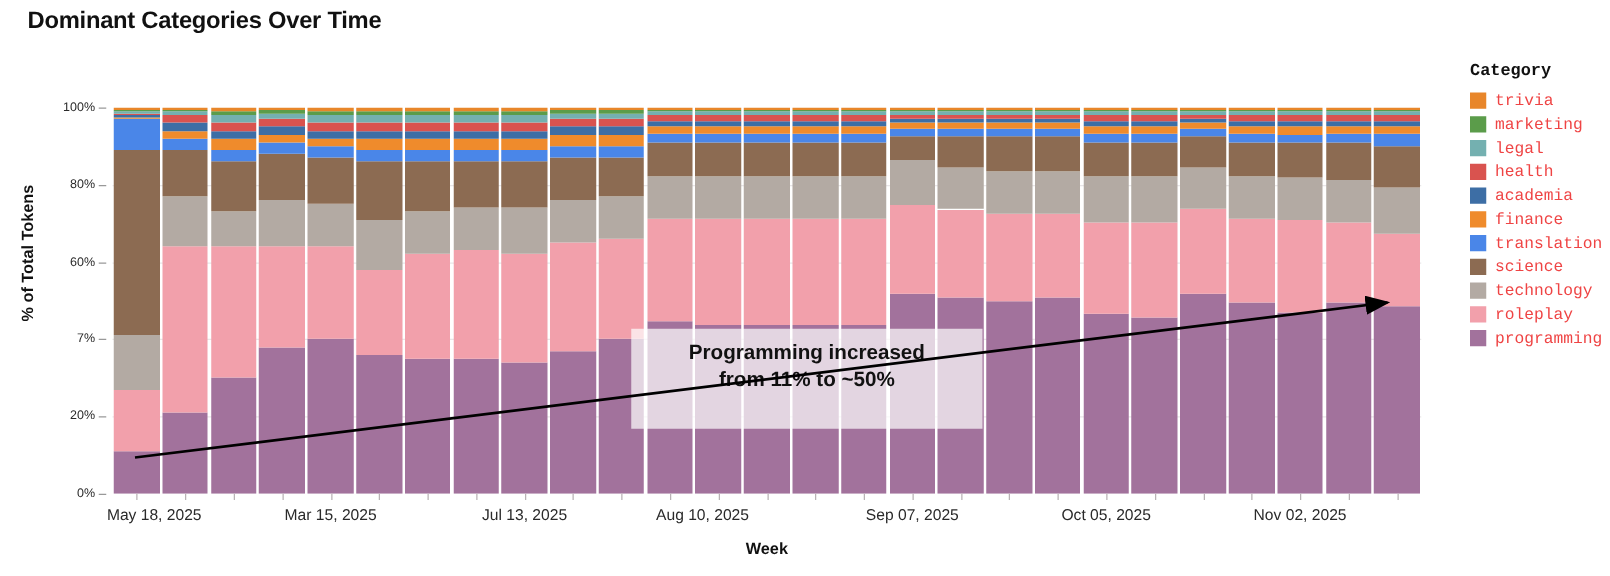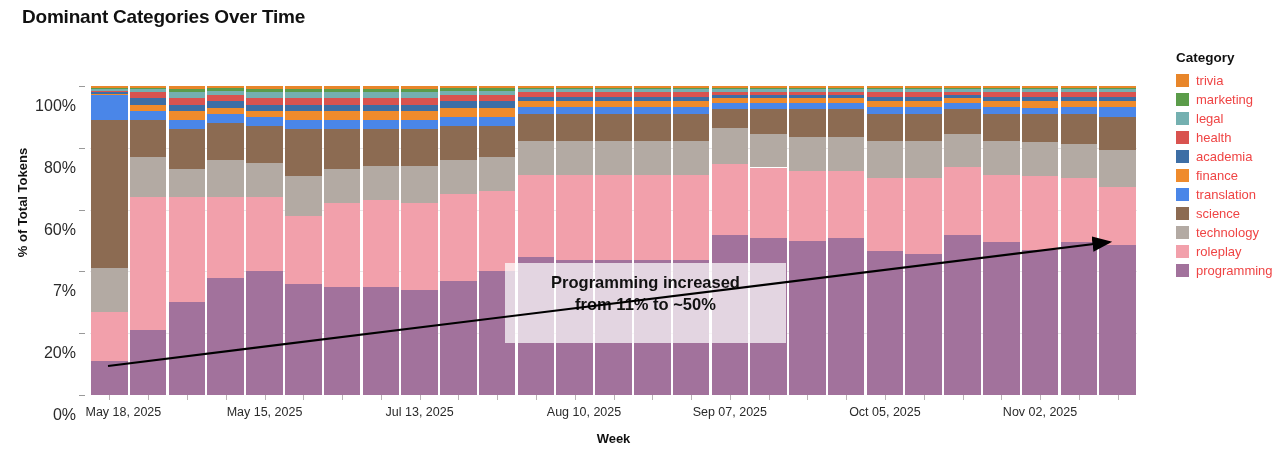--- a/index.html
+++ b/index.html
@@ -25,21 +25,21 @@
 
   
   #plot { position:absolute; left:90px; top:46px; width:1047px; height:309px; overflow:hidden; }
   .bar-col { position:absolute; bottom:0; top:0; }
   .seg { position:absolute; left:0; width:100%; }
 
   #gridlines { position:absolute; left:90px; top:46px; width:1047px; height:309px; pointer-events:none; }
   .gridline { position:absolute; left:0; width:100%; height:1px; background:rgba(120,100,110,0.16); }
 
   #yaxis { position:absolute; left:0px; top:46px; width:88px; height:309px; }
-  .ytick { position:absolute; right:12px; font-size:16px; color:#2a2a2a; transform:translateY(-50%); white-space:nowrap;margin-top:20px; }
+  .ytick { position:absolute; right:12px; font-size:10px; color:#2a2a2a; transform:translateY(-50%); white-space:nowrap; }
   .ytick-mark { position:absolute; right:3px; width:6px; height:1px; background:#999; }
   #ylabel {
     position:absolute; left:-58px; top:155px; width:160px;
     text-align:center; font-size:13px; font-weight:bold; color:#111;
     transform:rotate(-90deg); transform-origin:center center;
   }
 
   #xaxis { position:absolute; left:90px; top:355px; width:1047px; height:40px; }
   .xtick-mark { position:absolute; top:0; width:1px; height:5px; background:#b9b2b5; }
   .xtick-label { position:absolute; top:10px; font-size:12.5px; color:#2a2a2a; transform:translateX(-50%); white-space:nowrap; }
@@ -52,21 +52,21 @@
     position:absolute; left:505px; top:223px; width:281px; height:80px;
     background:rgba(255,255,255,0.70);
   }
   #annotation-text {
     position:absolute; left:505px; top:232px; width:281px;
     text-align:center; font-size:16.5px; font-weight:bold; color:#111;
     line-height:1.32; white-space:pre-line;
   }
   #trend-arrow { position:absolute; left:0; top:0; width:1288px; height:421px; pointer-events:none; }
 
-  #legend { position:absolute; left:1176px; top:50px; width:112px; }
+  #legend { position:absolute; left:1176px; top:50px; width:112px;font-family:Liberation Mono, monospace; }
   #legend-title { font-size:13.5px; font-weight:bold; color:#111; margin-bottom:6px; }
   .legend-row { display:flex; align-items:center; gap:7px; height:19px; }
   .legend-swatch { width:13px; height:13px; flex:0 0 13px; }
   .legend-label { font-size:13px; color:#ef4444; white-space:nowrap; }
 </style>
 </head>
 <body>
 
 <div id="header">
   <div id="chart-title">Dominant Categories Over Time</div>
@@ -486,23 +486,23 @@
       <div class="xtick-mark" style="left: 717.389px;"></div>
       <div class="xtick-mark" style="left: 756.167px;"></div>
       <div class="xtick-mark" style="left: 794.944px;"></div>
       <div class="xtick-mark" style="left: 833.722px;"></div>
       <div class="xtick-mark" style="left: 872.5px;"></div>
       <div class="xtick-mark" style="left: 911.278px;"></div>
       <div class="xtick-mark" style="left: 950.056px;"></div>
       <div class="xtick-mark" style="left: 988.833px;"></div>
       <div class="xtick-mark" style="left: 1027.61px;"></div>
       <div class="xtick-label" style="left: 19.3889px; padding-left: 28px;">May 18, 2025</div>
-      <div class="xtick-label" style="left: 174.5px;">May 15, 2025</div>
+      <div class="xtick-label" style="left: 174.5px;">Mar 15, 2025</div>
       <div class="xtick-label" style="left: 329.611px;">Jul 13, 2025</div>
-      <div class="xtick-label" style="left: 494px;">Aug 10, 2025</div>
+      <div class="xtick-label" style="left: 472px;">Aug 10, 2025</div>
       <div class="xtick-label" style="left: 639.833px;">Sep 07, 2025</div>
       <div class="xtick-label" style="left: 794.944px;">Oct 05, 2025</div>
       <div class="xtick-label" style="left: 950.056px;">Nov 02, 2025</div>
     </div>
   <div id="xlabel">Week</div>
 </div>
 
 <div id="legend">
   <div id="legend-title">Category</div>
   <div id="legend-items">

